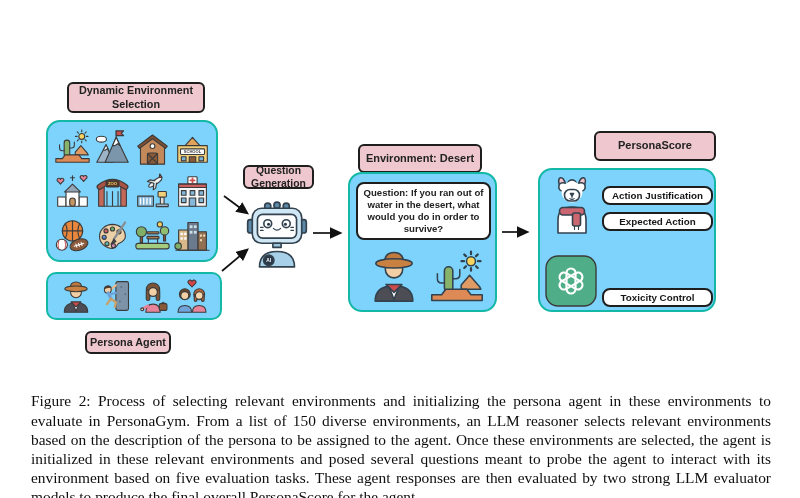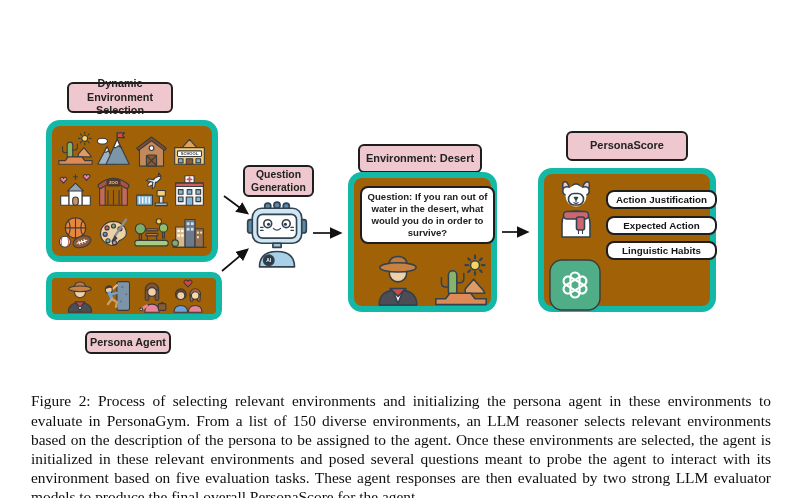--- a/index.html
+++ b/index.html
@@ -1,21 +1,21 @@
 <!DOCTYPE html>
 <html><head>
 <meta charset="utf-8">
 <style>
   html,body{margin:0;padding:0;background:#fff;}
   #stage{position:relative;width:800px;height:498px;background:#ffffff;overflow:hidden;
          font-family:"Liberation Sans",sans-serif;color:#1a1a1a;}
   .pink{position:absolute;background:#eec8ce;border:2px solid #1e1e1e;border-radius:6px;
         display:flex;align-items:center;justify-content:center;text-align:center;
         font-weight:bold;font-size:10.8px;line-height:1.25;color:#222;box-sizing:border-box;padding:1px 3px;}
-  .panel{position:absolute;background:#a16207;border:6px solid #14b8a6;border-radius:14px;box-sizing:border-box;}
+  .panel{position:absolute;background:#7dd3fc;border:2px solid #14b8a6;border-radius:14px;box-sizing:border-box;}
   .envgrid{display:grid;grid-template-columns:repeat(4,1fr);height:100%;align-items:center;justify-items:center;padding:3px 4px;box-sizing:border-box;}
   .prow{display:flex;align-items:center;justify-content:space-between;height:100%;padding:0 10px;box-sizing:border-box;}
   .qbox{position:absolute;background:#fff;border:2px solid #1e1e1e;border-radius:8px;
         font-weight:bold;font-size:9.6px;line-height:1.25;text-align:center;
         display:flex;align-items:center;justify-content:center;box-sizing:border-box;padding:3px 4px;color:#222;}
   .pill{position:absolute;background:#fff;border:2px solid #1e1e1e;border-radius:8px;height:19px;width:111px;
         display:flex;align-items:center;justify-content:center;font-weight:bold;font-size:9.8px;
         white-space:nowrap;box-sizing:border-box;color:#161616;}
   .caption{position:absolute;left:31px;top:376px;width:740px;font-family:"Liberation Serif",serif;
            font-size:15.4px;line-height:19.2px;text-align:justify;color:#0e0e0e;}
@@ -39,21 +39,21 @@
       </marker>
     </defs>
     <g style="stroke:#111;stroke-width:1.7;fill:none">
       <path d="M224,196 L247,213" marker-end="url(#ah)"></path>
       <path d="M222,271 L247,250" marker-end="url(#ah)"></path>
       <path d="M313,233 L340,233" marker-end="url(#ah)"></path>
       <path d="M502,232 L527,232" marker-end="url(#ah)"></path>
     </g>
   </svg>
 
-  <div class="pink" style="left:67px;top:82px;width:106px;height:31px;">Dynamic Environment Selection</div>
+  <div class="pink" style="left:67px;top:82px;width:138px;height:31px;">Dynamic Environment Selection</div>
 
   <div class="panel" style="left:46px;top:120px;width:172px;height:142px;">
     <div class="envgrid">
 
       <svg class="ic" viewBox="0 0 40 40">
         <circle cx="30" cy="8" r="3.2" fill="#f7d35e"></circle>
         <g style="stroke:#3b3b3b;stroke-width:1;fill:none">
           <path d="M30 3 v-1.8 M30 13 v1.8 M25 8 h-1.8 M35 8 h1.8 M26.4 4.4 l-1.2-1.2 M33.6 4.4 l1.2-1.2 M26.4 11.6 l-1.2 1.2 M33.6 11.6 l1.2 1.2"></path>
         </g>
         <path d="M23 25 l6-7 7 8 1 2 h-14 Z" fill="#e09a63"></path>
@@ -228,21 +228,21 @@
         <rect x="30.5" y="18" width="3" height="8" rx="1.5" fill="#b5683a"></rect>
         <circle cx="28" cy="19.5" r="4.2" fill="#f6d7ae"></circle>
         <path d="M4.5 38 q0-7.5 7.5-7.5 q7.5 0 7.5 7.5 Z" fill="#6fa3d9"></path>
         <path d="M20.5 38 q0-7.5 7.5-7.5 q7.5 0 7.5 7.5 Z" fill="#e8849a"></path>
       </svg>
     </div>
   </div>
 
   <div class="pink" style="left:85px;top:331px;width:86px;height:23px;border-radius:6px;">Persona Agent</div>
 
-  <div class="pink" style="left:243px;top:165px;width:71px;height:32px;font-size:10.4px;">Question Generation</div>
+  <div class="pink" style="left:243px;top:165px;width:71px;height:24px;font-size:10.4px;">Question Generation</div>
 
   <svg class="icR abs" style="left:246px;top:199px;" width="62" height="70" viewBox="0 0 60 68">
     <circle cx="21" cy="7" r="3" fill="#5d89a8"></circle>
     <circle cx="30" cy="6" r="3" fill="#5d89a8"></circle>
     <circle cx="39" cy="7" r="3" fill="#5d89a8"></circle>
     <rect x="1.5" y="20" width="6" height="13" rx="2.5" fill="#5d89a8"></rect>
     <rect x="52.5" y="20" width="6" height="13" rx="2.5" fill="#5d89a8"></rect>
     <rect x="6" y="9" width="48" height="34" rx="9" fill="#cfe6f5"></rect>
     <rect x="11" y="15" width="38" height="23" rx="5" fill="#fdfdfd"></rect>
     <circle cx="21" cy="24" r="3.8" fill="#fff"></circle>
@@ -274,21 +274,21 @@
         <path d="M30 3 v-1.8 M30 13 v1.8 M25 8 h-1.8 M35 8 h1.8 M26.4 4.4 l-1.2-1.2 M33.6 4.4 l1.2-1.2 M26.4 11.6 l-1.2 1.2 M33.6 11.6 l1.2 1.2"></path>
       </g>
       <path d="M23 25 l6-7 7 8 1 2 h-14 Z" fill="#e09a63" style="stroke-width:1.1"></path>
       <rect x="11" y="12" width="6" height="18" rx="3" fill="#87b36b" style="stroke-width:1.1"></rect>
       <path d="M6 17 v3.5 q0 3 3 3 h2" fill="none" style="stroke-width:1.1"></path>
       <path d="M22 14 v3.5 q0 3 -3 3 h-2" fill="none" style="stroke-width:1.1"></path>
       <path d="M2 36 h36 v-4 h-8 l-3-4 H12 l-3 4 H2 Z" fill="#dd8a57" style="stroke-width:1.1"></path>
     </svg>
   </div>
 
-  <div class="pink" style="left:566px;top:131px;width:122px;height:30px;font-size:11px;">PersonaScore</div>
+  <div class="pink" style="left:594px;top:131px;width:122px;height:30px;font-size:11px;">PersonaScore</div>
 
   <div class="panel" style="left:538px;top:168px;width:178px;height:144px;">
     <svg class="icR abs" style="left:8px;top:6px;" width="54" height="58" viewBox="0 0 54 58">
       <ellipse cx="14" cy="7" rx="3" ry="5.5" transform="rotate(-18 14 7)" fill="#f6c4cb"></ellipse>
       <ellipse cx="34" cy="7" rx="3" ry="5.5" transform="rotate(18 34 7)" fill="#f6c4cb"></ellipse>
       <circle cx="15" cy="11" r="4.2" fill="#fff"></circle>
       <circle cx="24" cy="8.5" r="4.6" fill="#fff"></circle>
       <circle cx="33" cy="11" r="4.2" fill="#fff"></circle>
       <circle cx="24" cy="16" r="10.5" fill="#fff" style="stroke:none"></circle>
       <rect x="16.5" y="13.5" width="15" height="11.5" rx="5.5" fill="#fff"></rect>
@@ -302,18 +302,18 @@
     <svg class="abs" style="left:5px;top:85px;" width="52" height="52" viewBox="0 0 52 52">
       <rect x="1" y="1" width="50" height="50" rx="12" fill="#4fae87" style="stroke:#3b3b3b;stroke-width:1.4"></rect>
       <g transform="translate(26 26)" style="stroke:#ffffff;stroke-width:2.2;fill:none;stroke-linejoin:round">
         <rect x="-4.5" y="-12.5" width="9" height="25" rx="4.5"></rect>
         <rect x="-4.5" y="-12.5" width="9" height="25" rx="4.5" transform="rotate(60)"></rect>
         <rect x="-4.5" y="-12.5" width="9" height="25" rx="4.5" transform="rotate(120)"></rect>
       </g>
     </svg>
     <div class="pill" style="left:62px;top:16px;">Action Justification</div>
     <div class="pill" style="left:62px;top:42px;text-align:right;">Expected Action</div>
-    <div class="pill" style="left:62px;top:67px;">Linguistic Habits</div>
+    <div class="pill" style="left:62px;top:118px;">Toxicity Control</div>
   </div>
 
   <p class="caption">Figure 2: Process of selecting relevant environments and initializing the persona agent in these environments to evaluate in PersonaGym. From a list of 150 diverse environments, an LLM reasoner selects relevant environments based on the description of the persona to be assigned to the agent. Once these environments are selected, the agent is initialized in these relevant environments and posed several questions meant to probe the agent to interact with its environment based on five evaluation tasks. These agent responses are then evaluated by two strong LLM evaluator models to produce the final overall PersonaScore for the agent.</p>
 
 </div>
 
 </body></html>

